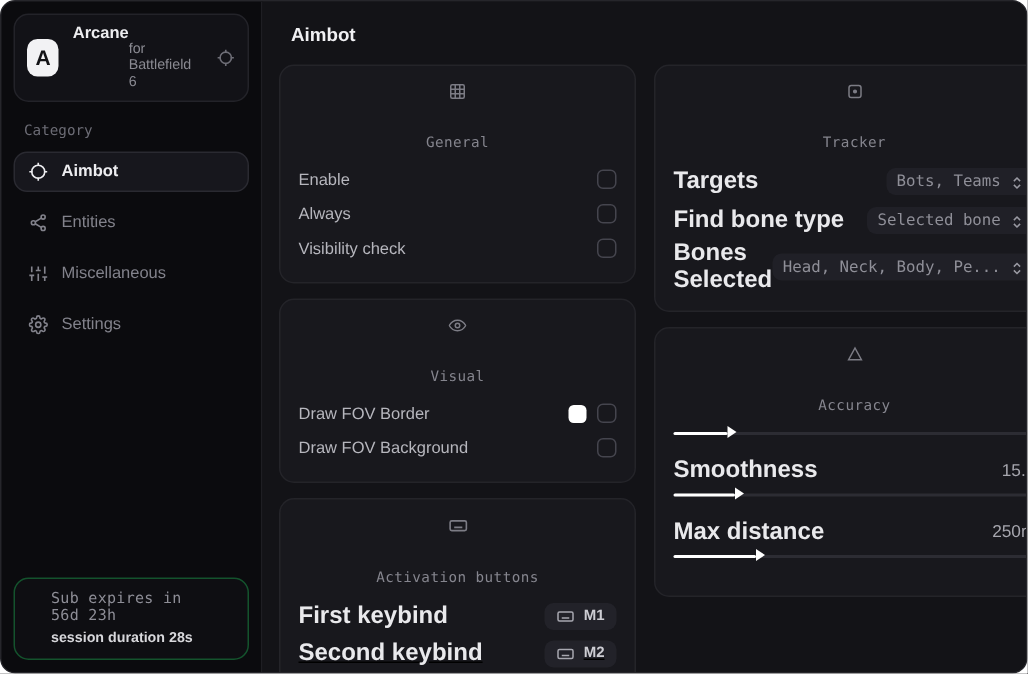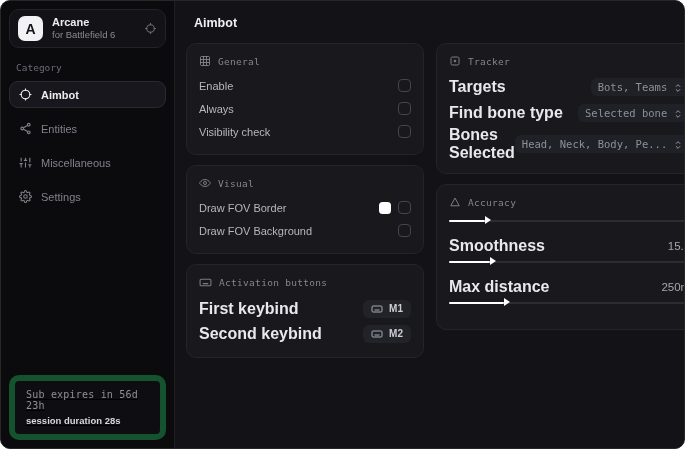--- a/index.html
+++ b/index.html
@@ -7,45 +7,45 @@
   .window { width:685px; height:449px; background:#131317; border:1px solid #26262b; border-radius:10px;
             display:flex; overflow:hidden; position:relative; }
 
   
   .sidebar { width:174px; min-width:174px; background:#0b0b0e; border-right:1px solid #1e1e23;
              display:flex; flex-direction:column; padding:8px; }
   .app-card { display:flex; align-items:center; gap:9px; background:#121217; border:1px solid #232329;
               border-radius:10px; padding:6px 8px; }
   .logo { width:25px; height:25px; border-radius:7px; background:#f2f2f4; color:#131316;
           display:flex; align-items:center; justify-content:center; font-weight:bold; font-size:14px; }
-  .app-titles { display:flex; flex-direction:column; line-height:1.15; }
+  .app-titles { display:flex; flex-direction:row; line-height:1.15; }
   .app-name { font-size:11px; font-weight:bold; color:#ededf0; }
-  .app-sub { font-size:9.5px; color:#8a8a92; margin-top:1px; }
+  .app-sub { font-size:9.5px; color:#8a8a92; margin-top:12px; }
   .reticle-btn { margin-left:auto; color:#6d6d76; display:flex; }
 
   .category { font-size:9.5px; color:#6c6c75; margin:14px 7px 8px; font-family:"DejaVu Sans Mono",monospace; }
   .nav-item { display:flex; align-items:center; gap:9px; padding:6px 9px; border-radius:9px;
               color:#82828b; font-size:11px; margin-bottom:7px; border:1px solid transparent; cursor:default; }
   .nav-item .icn { display:flex; color:inherit; }
   .nav-item.active { background:#17171d; border-color:#2a2a31; color:#ededf0; font-weight:bold; }
 
-  .sub-box { margin-top:auto; border:6px solid #14532d; border-radius:10px; padding:8px 11px; background:#0e0e12;text-decoration:underline; }
+  .sub-box { margin-top:auto; border:1px solid #14532d; border-radius:10px; padding:8px 24px; background:#0e0e12; }
   .sub-line1 { font-family:"DejaVu Sans Mono",monospace; font-size:10px; color:#8e8e97; letter-spacing:.2px; }
   .sub-line2 { font-size:9.5px; font-weight:bold; color:#d8d8dc; margin-top:4px; }
 
   
   .main { flex:1; padding:13px 17px 0 11px; display:flex; flex-direction:column; background:#131317; }
   .main-title { font-size:12.5px; font-weight:bold; color:#f0f0f3; margin:2px 0 13px 8px; }
   .cols { display:flex; gap:12px; align-items:flex-start; }
   .col-left { width:238px; min-width:238px; }
   .col-right { flex:1; }
 
   .card { background:#18181d; border:1px solid #242429; border-radius:10px; padding:11px 12px; margin-bottom:10px; }
-  .card-head { display:flex; align-items:center; gap:7px; color:#85858e; font-family:"DejaVu Sans Mono",monospace;
-               font-size:9.5px; margin-bottom:7px; letter-spacing:.3px; }
+  .card-head { display:flex; align-items:center; gap:23px; color:#85858e; font-family:"DejaVu Sans Mono",monospace;
+               font-size:9.5px; margin-bottom:7px; letter-spacing:.3px;flex-direction:column; }
   .card-head .icn { display:flex; color:#7c7c85; }
 
   .row { display:flex; align-items:center; justify-content:space-between; min-height:23px; }
   .row-label { font-size:11px; color:#b6b6bd; }
   .row-label.bright { color:#e9e9ec; font-weight:bold; font-size:16px; }
   .row-right { display:flex; align-items:center; gap:7px; }
 
   .checkbox { width:13px; height:13px; border:1.5px solid #45454e; border-radius:4px; background:transparent; }
   .swatch { width:12px; height:12px; border-radius:3.5px; }
 
@@ -230,21 +230,21 @@
             <span class="key-badge">
               <span class="icn">
                 <svg width="12" height="12" viewBox="0 0 24 24" fill="none" stroke="currentColor" stroke-width="2">
                   <rect x="2" y="6" width="20" height="12" rx="2"></rect>
                     <line x1="7" y1="14" x2="17" y2="14"></line>
                 </svg>
               </span>
               <span>M1</span>
             </span>
           </div>
-          <div class="row" style="min-height:25px;">
+          <div class="row" style="min-height:25px;text-decoration:underline;">
             <span class="row-label bright">Second keybind</span>
             <span class="key-badge">
               <span class="icn">
                 <svg width="12" height="12" viewBox="0 0 24 24" fill="none" stroke="currentColor" stroke-width="2">
                   <rect x="2" y="6" width="20" height="12" rx="2"></rect>
                     <line x1="7" y1="14" x2="17" y2="14"></line>
                 </svg>
               </span>
               <span>M2</span>
             </span>

